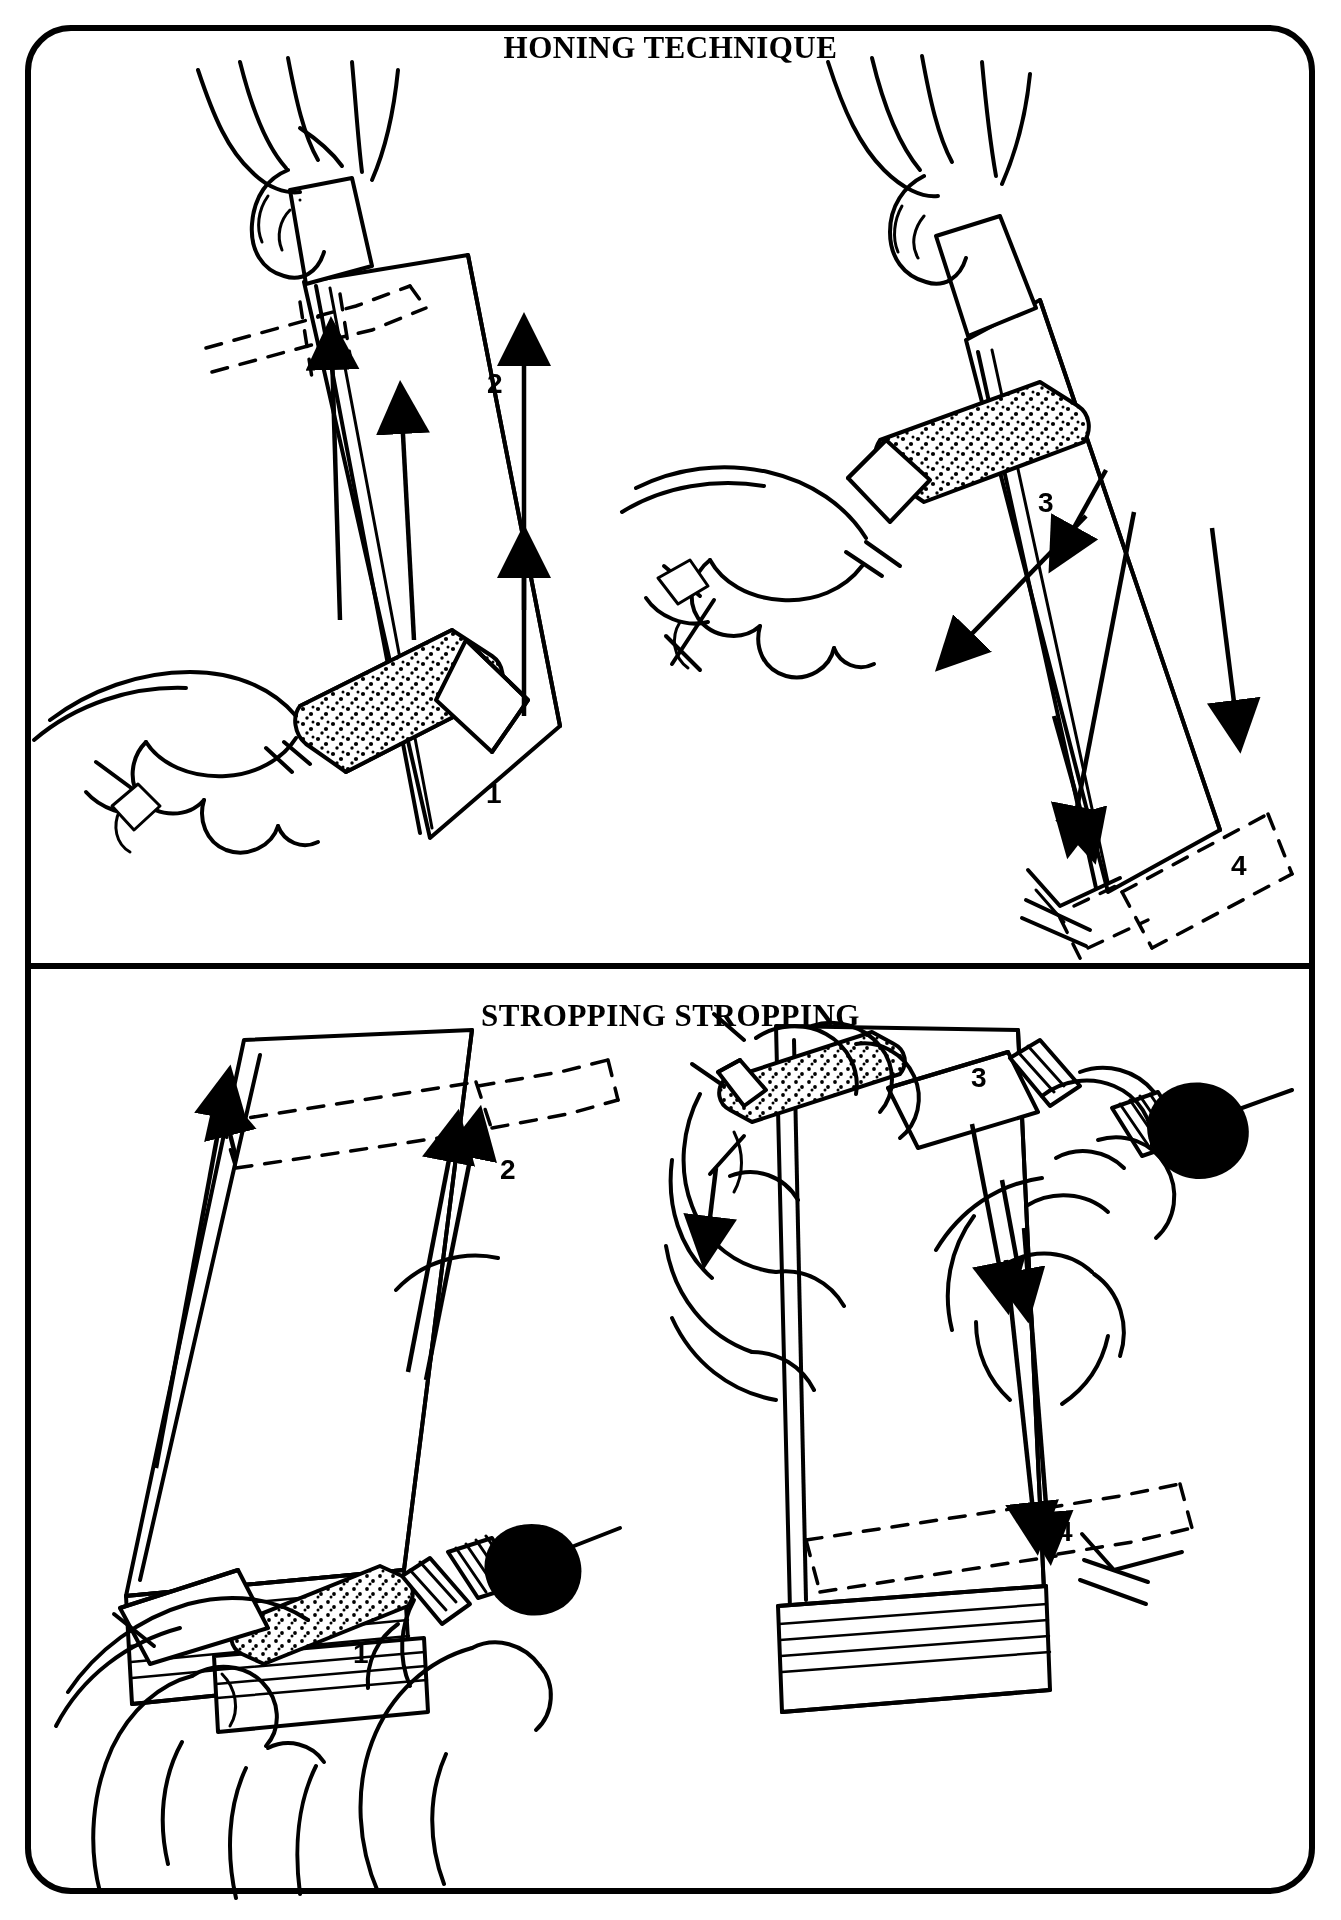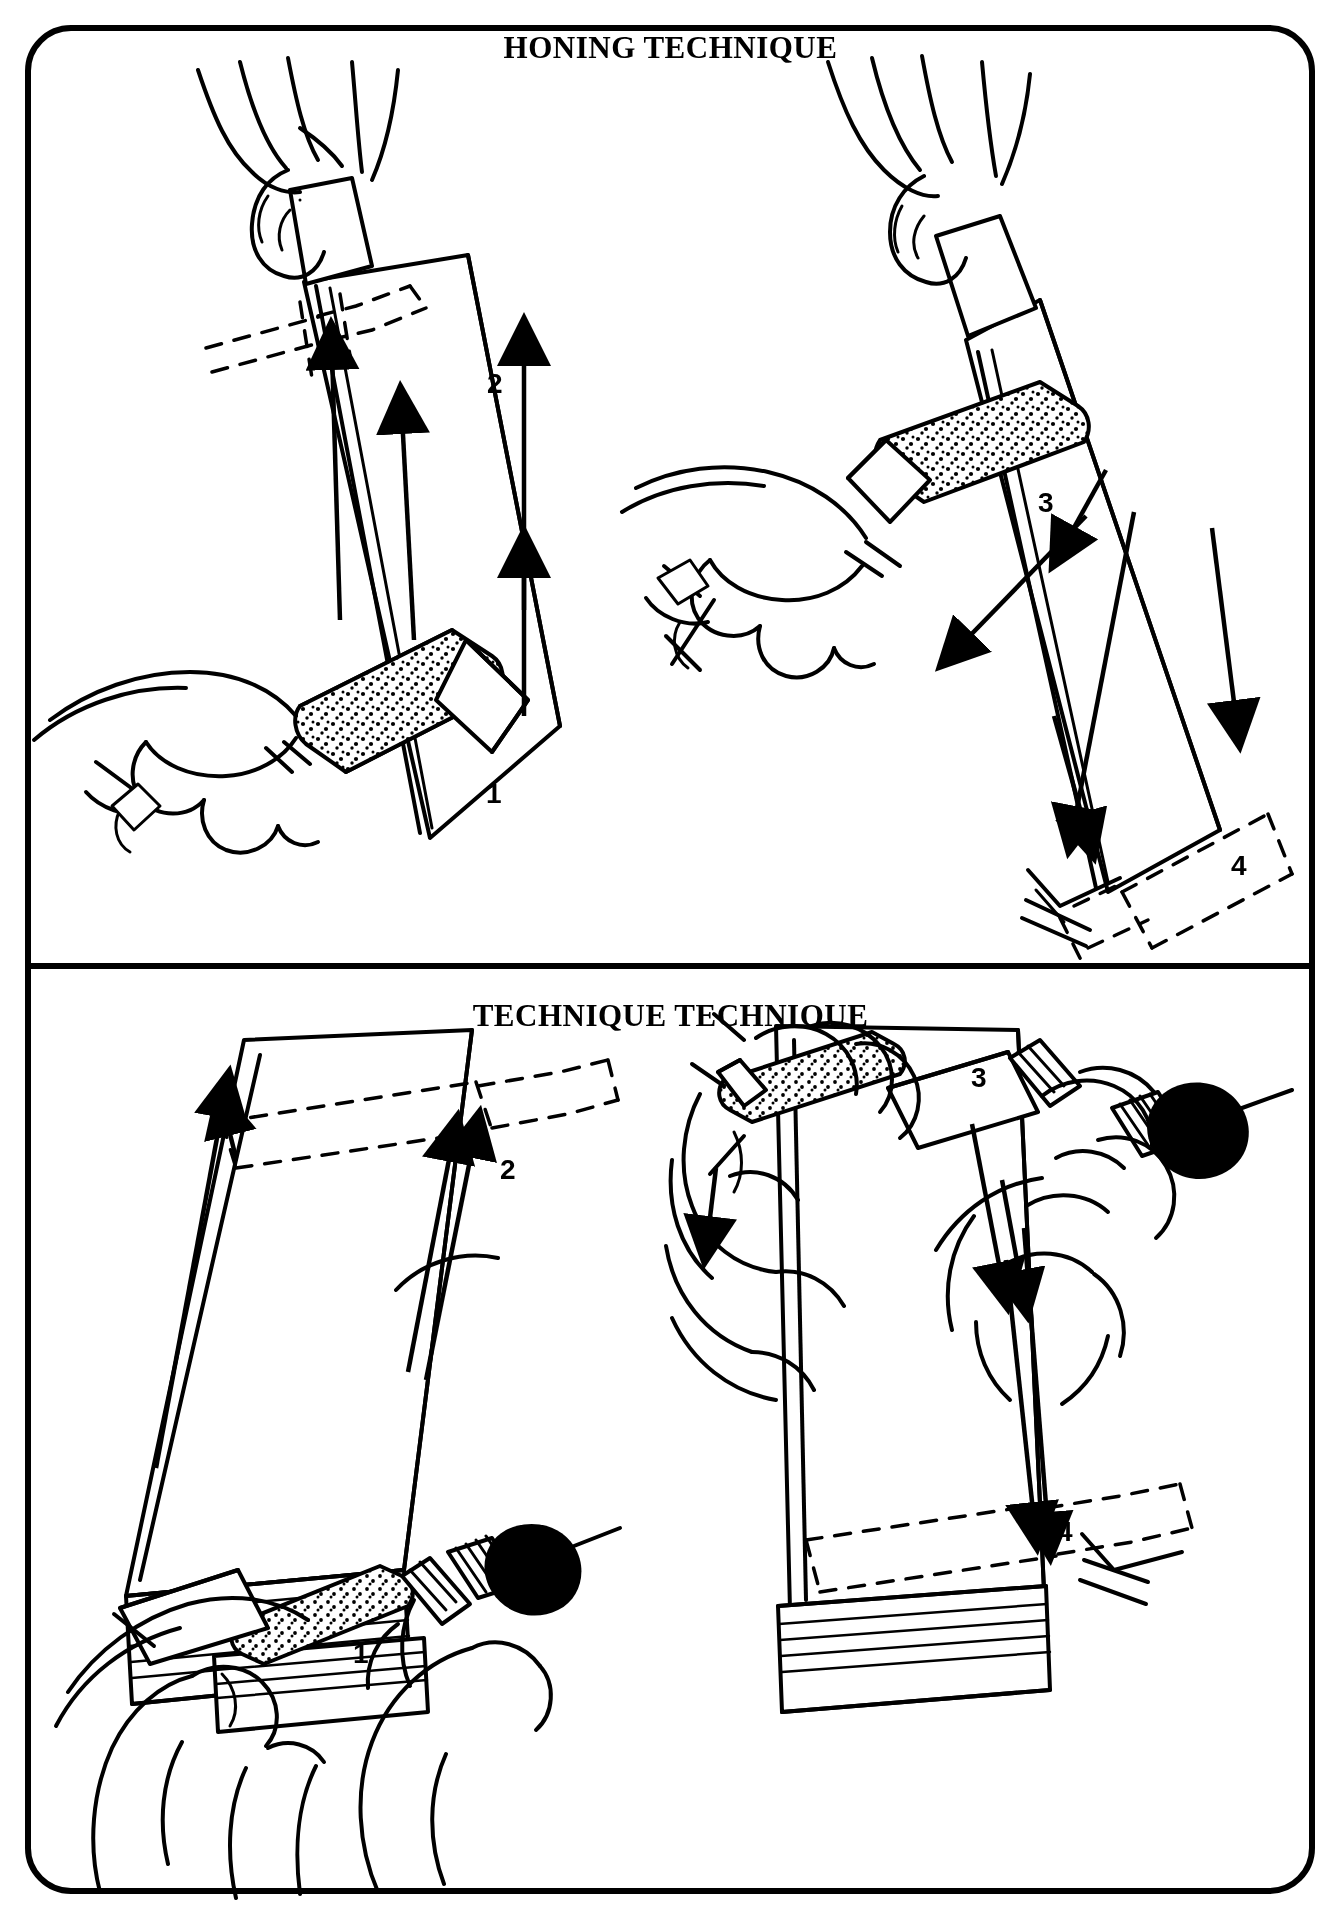--- a/index.html
+++ b/index.html
@@ -28,21 +28,21 @@
 </head>
 <body>
 
 <div id="sheet">
 
   <div class="frame"></div>
   <div class="divider"></div>
 
   <div class="panel-title" id="title-honing">HONING TECHNIQUE</div>
 
-  <div class="panel-title" id="title-stropping">TECHNIQUE TECHNIQUE</div>
+  <div class="panel-title" id="title-stropping">STROPPING STROPPING</div>
 
   <svg class="art" viewBox="0 0 1341 1920">
     <defs>
       <marker id="ah" markerWidth="14" markerHeight="14" refX="4" refY="6" orient="auto">
         <path d="M0,0 L12,6 L0,12 z" class="arwhead"></path>
       </marker>
       <pattern id="grit" width="15" height="15" patternUnits="userSpaceOnUse">
         <rect width="15" height="15" fill="#fff"></rect>
         <circle cx="3" cy="4" r="2.1" fill="#000"></circle>
         <circle cx="11" cy="9" r="2.1" fill="#000"></circle>

